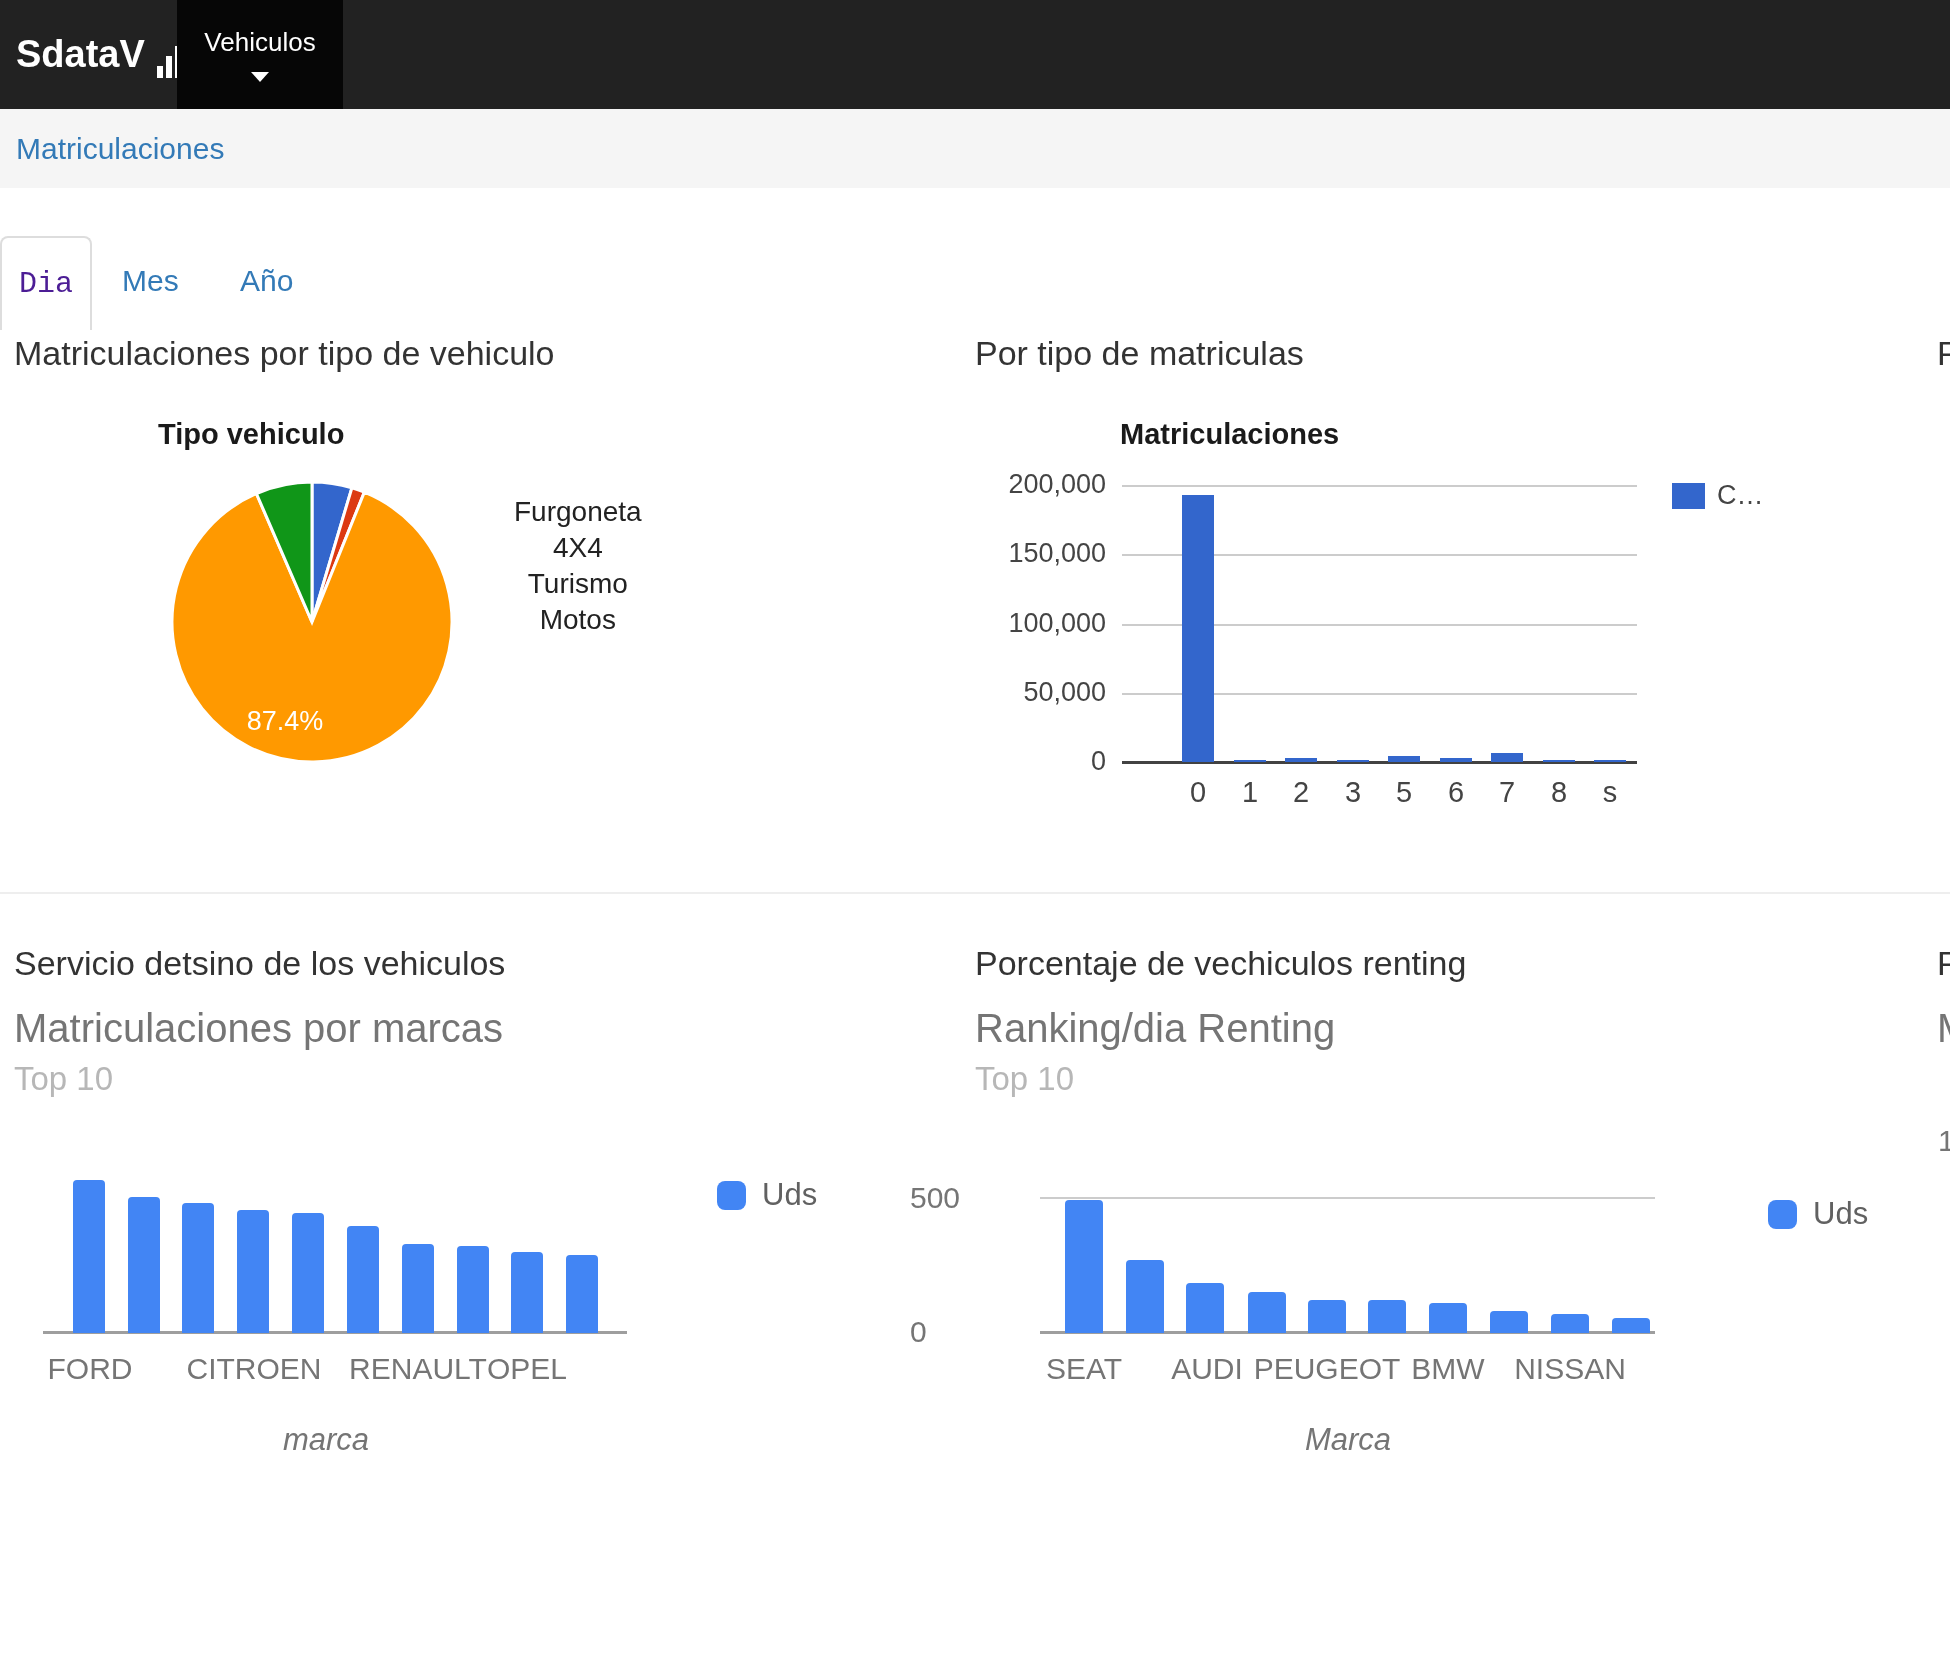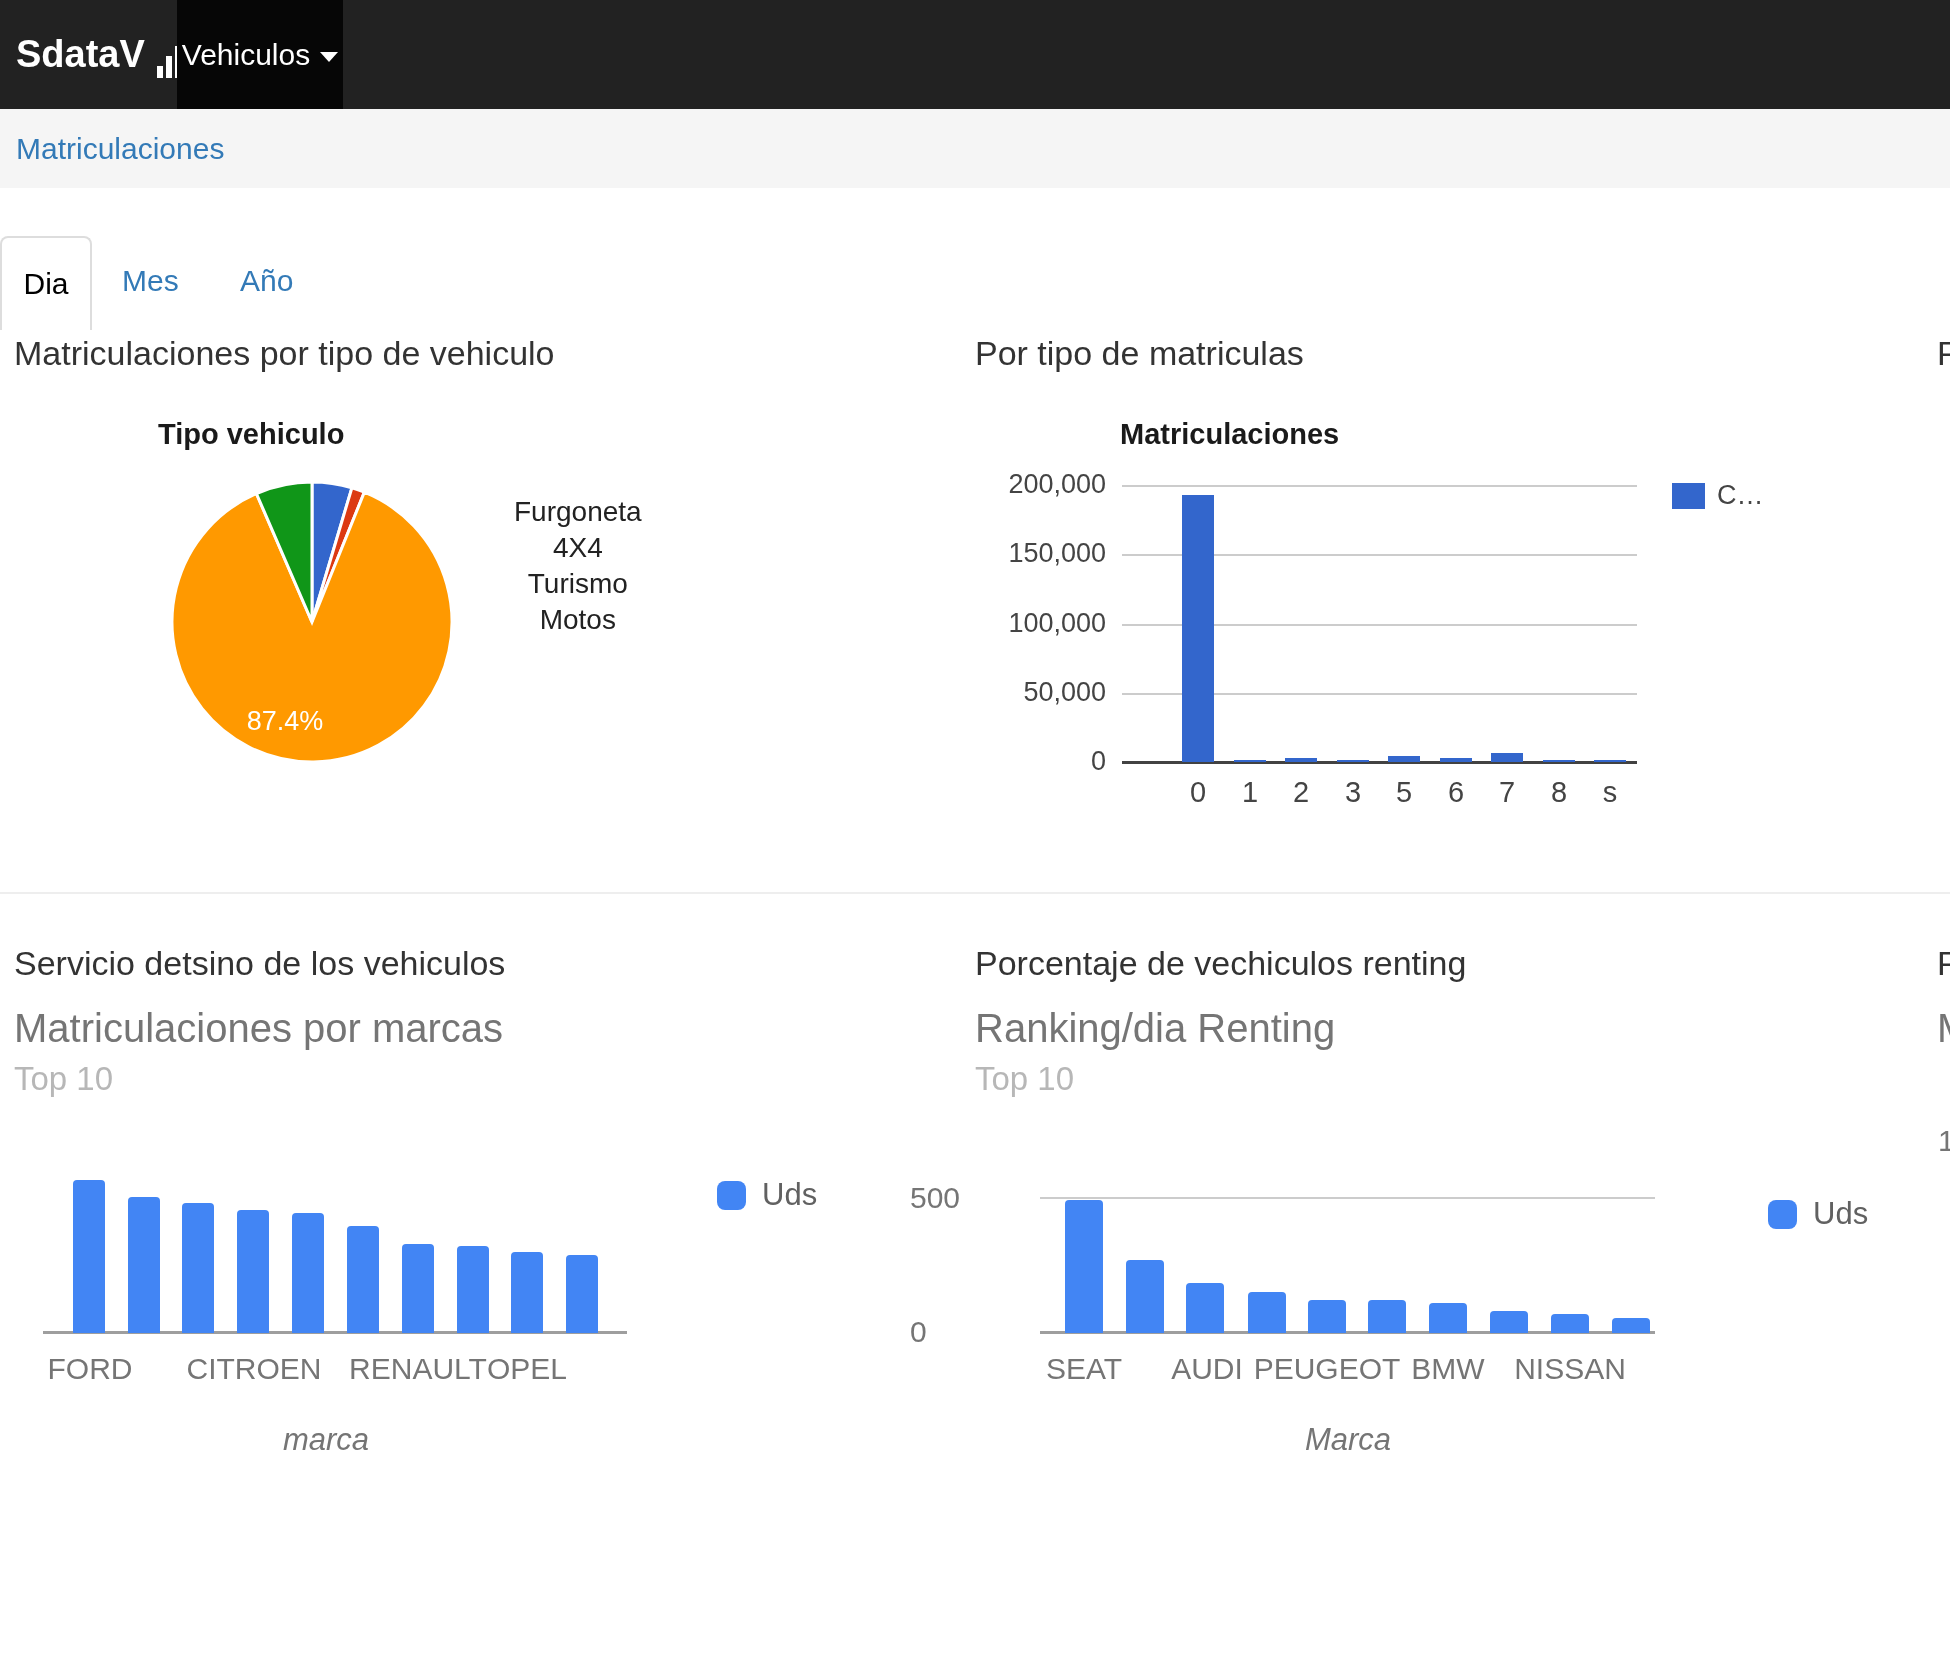--- a/index.html
+++ b/index.html
@@ -6,33 +6,33 @@
   .page{position:relative;width:1950px;height:1657px;overflow:hidden;background:#fff;
         font-family:"Liberation Sans", sans-serif;color:#333;padding-left:12px;}
 
   
   .navbar{position:absolute;left:0;top:0;width:1950px;height:109px;background:#222;}
   .brand{position:absolute;left:16px;top:0;height:109px;display:flex;align-items:center;gap:12px;
          color:#fff;font-size:38px;font-weight:bold;cursor:pointer;}
   .brand-bars{display:inline-flex;align-items:flex-end;gap:3px;height:46px;}
   .brand-bars i{display:block;width:6px;background:#fff;}
   .nav-item{position:absolute;left:177px;top:0;width:166px;height:109px;background:#060606;
-            display:flex;align-items:center;justify-content:center;gap:10px;color:#fff;font-size:30px;cursor:pointer;}
+            display:flex;align-items:center;justify-content:center;gap:10px;color:#fff;font-size:26px;cursor:pointer;flex-direction:column;}
   .caret{display:inline-block;width:0;height:0;border-left:9px solid transparent;border-right:9px solid transparent;
          border-top:10px solid #fff;margin-top:4px;}
 
   
   .breadcrumb-bar{position:absolute;left:0;top:109px;width:1950px;height:79px;background:#f5f5f5;}
   .breadcrumb-link{position:absolute;left:16px;top:0;height:79px;display:flex;align-items:center;
                    color:#337ab7;font-size:30px;cursor:pointer;}
 
   
   .tab-active{position:absolute;left:0;top:236px;width:88px;height:92px;background:#fff;
               border:2px solid #ddd;border-bottom:none;border-radius:8px 8px 0 0;
-              display:flex;align-items:center;justify-content:center;color:#000000;font-size:30px;cursor:pointer;}
+              display:flex;align-items:center;justify-content:center;color:#4c1d95;font-size:30px;cursor:pointer;font-family:Liberation Mono, monospace;}
   .tab-link{position:absolute;top:264px;color:#337ab7;font-size:30px;cursor:pointer;}
   .tab-mes{left:122px;} .tab-ano{left:240px;}
 
   
   .h-row1{position:absolute;top:334px;font-size:34px;color:#333;white-space:nowrap;}
   .h-row2{position:absolute;top:944px;font-size:34px;color:#333;white-space:nowrap;}
   .sub-row2{position:absolute;top:1006px;font-size:40px;color:#757575;white-space:nowrap;}
   .cap-row2{position:absolute;top:1060px;font-size:33px;color:#b7b7b7;white-space:nowrap;}
   .col1{left:14px;} .col2{left:975px;} .col3{left:1937px;}
 

